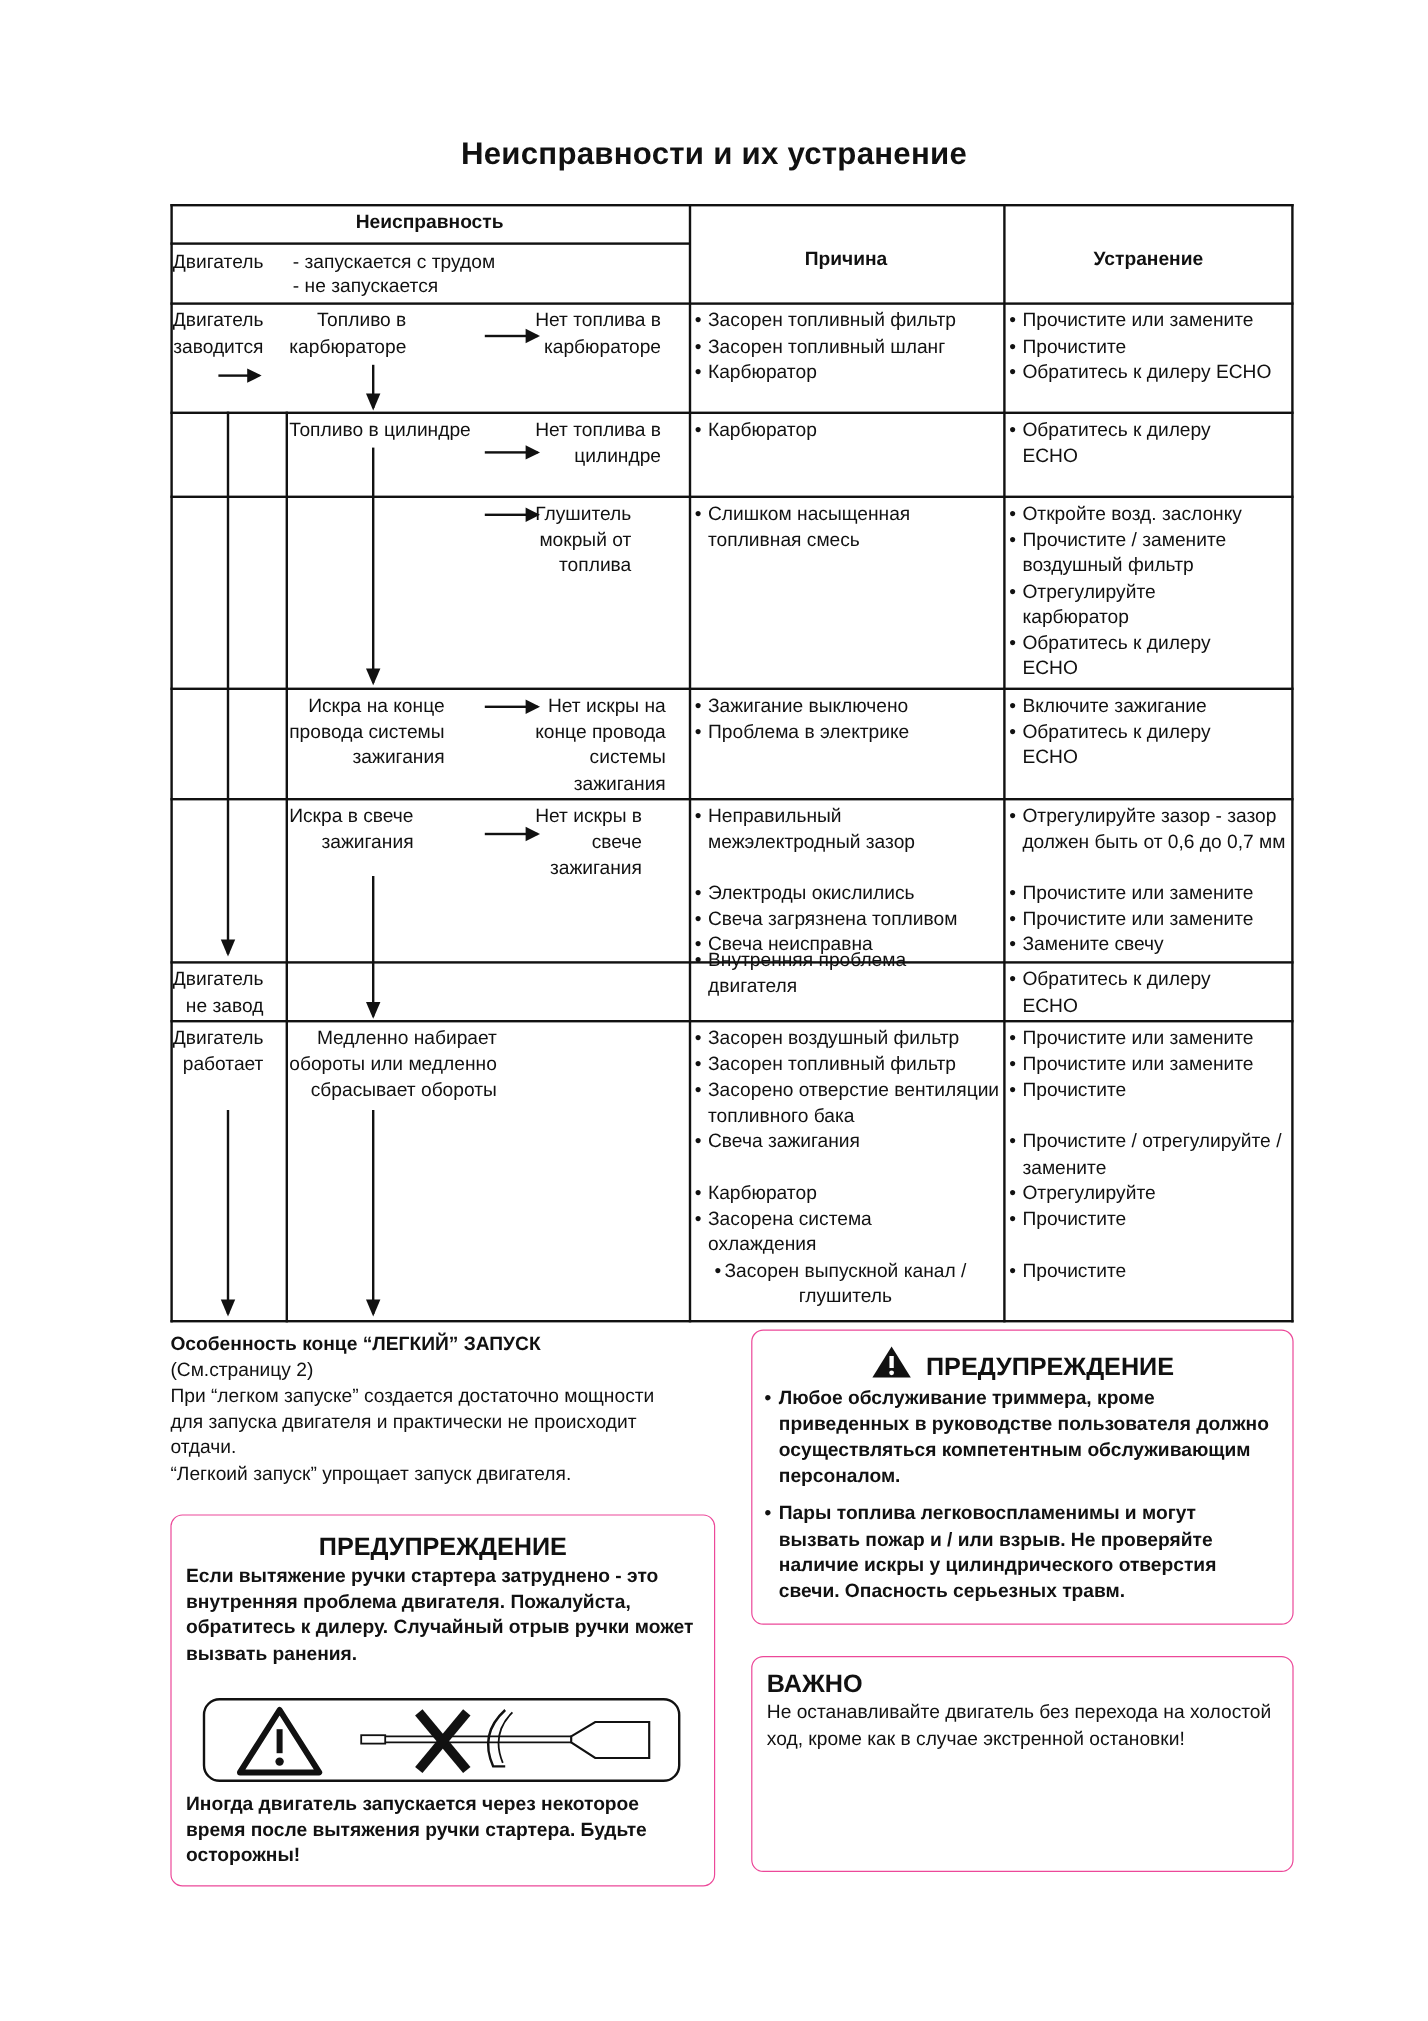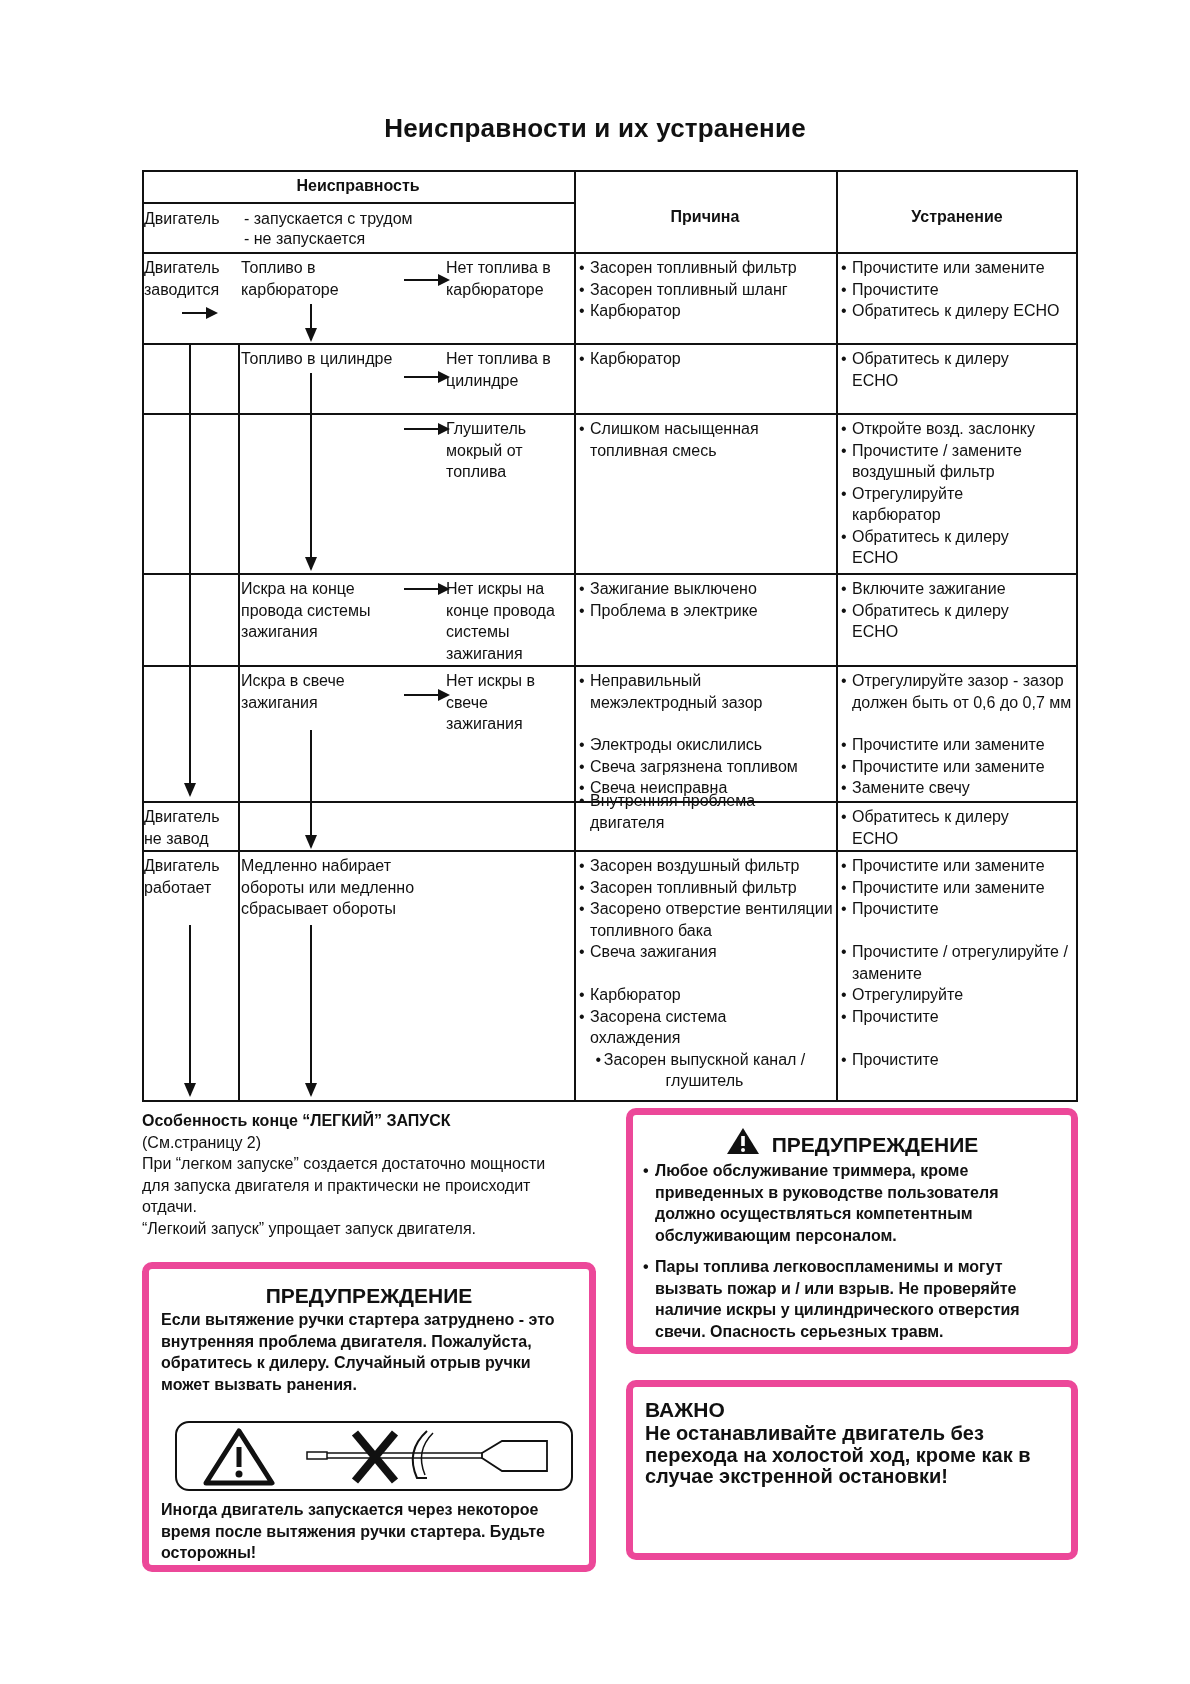--- a/index.html
+++ b/index.html
@@ -5,34 +5,34 @@
   * { box-sizing: border-box; margin: 0; padding: 0; }
   html, body { width: 1190px; height: 1684px; background: #ffffff; }
   body { position: relative; font-family: "Liberation Sans", sans-serif; color: #111; font-size: 16px; line-height: 21px; }
   .abs { position: absolute; }
   .title { left: 0; width: 1190px; top: 112px; text-align: center; font-size: 26px; font-weight: bold; line-height: 32px; letter-spacing: 0.2px; }
 
   
   .tbl { left: 142px; top: 170px; width: 936px; height: 932px; }
   .hl { position: absolute; height: 1.5px; background: #111; }
   .vl { position: absolute; width: 1.5px; background: #111; }
-  .cell { position: absolute; font-size: 16px; line-height: 21.5px; white-space: pre-line; }
+  .cell { position: absolute; font-size: 16px; line-height: 21.5px; white-space: pre-line; text-align: right; }
   .hdr { font-weight: bold; text-align: center; }
   .bl { position: absolute; font-size: 16px; line-height: 21.5px; }
   .bl .b { display: inline-block; width: 11px; }
 
   .arrow-h { position: absolute; height: 2px; background: #111; }
   .arrow-h::after { content: ""; position: absolute; right: -2px; top: -5px; border-left: 12px solid #111; border-top: 6px solid transparent; border-bottom: 6px solid transparent; }
   .arrow-v { position: absolute; width: 2px; background: #111; }
   .arrow-v::after { content: ""; position: absolute; bottom: -2px; left: -5px; border-top: 14px solid #111; border-left: 6px solid transparent; border-right: 6px solid transparent; }
 
   
   .feat { left: 142px; top: 1110px; width: 430px; font-size: 16px; line-height: 21.5px; }
   .feat .fh { font-weight: bold; }
-  .box { position: absolute; border: 7px solid #ec4899; border-radius: 10px; }
+  .box { position: absolute; border: 1px solid #ec4899; border-radius: 10px; }
   .box-title { font-weight: bold; font-size: 21px; line-height: 26px; text-align: center; }
   .boldtxt { font-weight: bold; font-size: 16px; line-height: 21.5px; }
   .imgbox { position: absolute; border: 2px solid #111; border-radius: 14px; }
   .wlist .li { position: relative; padding-left: 12px; }
   .wlist .li::before { content: "•"; position: absolute; left: 0; }
 </style>
 </head>
 <body>
 
 <div class="abs title">Неисправности и их устранение</div>
@@ -232,14 +232,14 @@
     </svg><span>ПРЕДУПРЕЖДЕНИЕ</span>
   </div>
   <div class="boldtxt wlist" style="padding:2px 14px 0 10px;">
     <div class="li" style="margin-bottom:10px;">Любое обслуживание триммера, кроме приведенных в руководстве пользователя должно осуществляться компетентным обслуживающим персоналом.</div>
     <div class="li">Пары топлива легковоспламенимы и могут вызвать пожар и / или взрыв. Не проверяйте наличие искры у цилиндрического отверстия свечи. Опасность серьезных травм.</div>
   </div>
 </div>
 
 <div class="box" style="left:626px;top:1380px;width:452px;height:180px;">
   <div style="font-weight:bold;font-size:21px;line-height:26px;padding:10px 12px 0 12px;">ВАЖНО</div>
-  <div style="padding:0 12px;font-size:20px;line-height:21.5px;font-weight:bold;">Не останавливайте двигатель без перехода на холостой ход, кроме как в случае экстренной остановки!</div>
+  <div style="padding:0 12px;font-size:16px;line-height:21.5px;">Не останавливайте двигатель без перехода на холостой ход, кроме как в случае экстренной остановки!</div>
 </div>
 
 </body></html>

